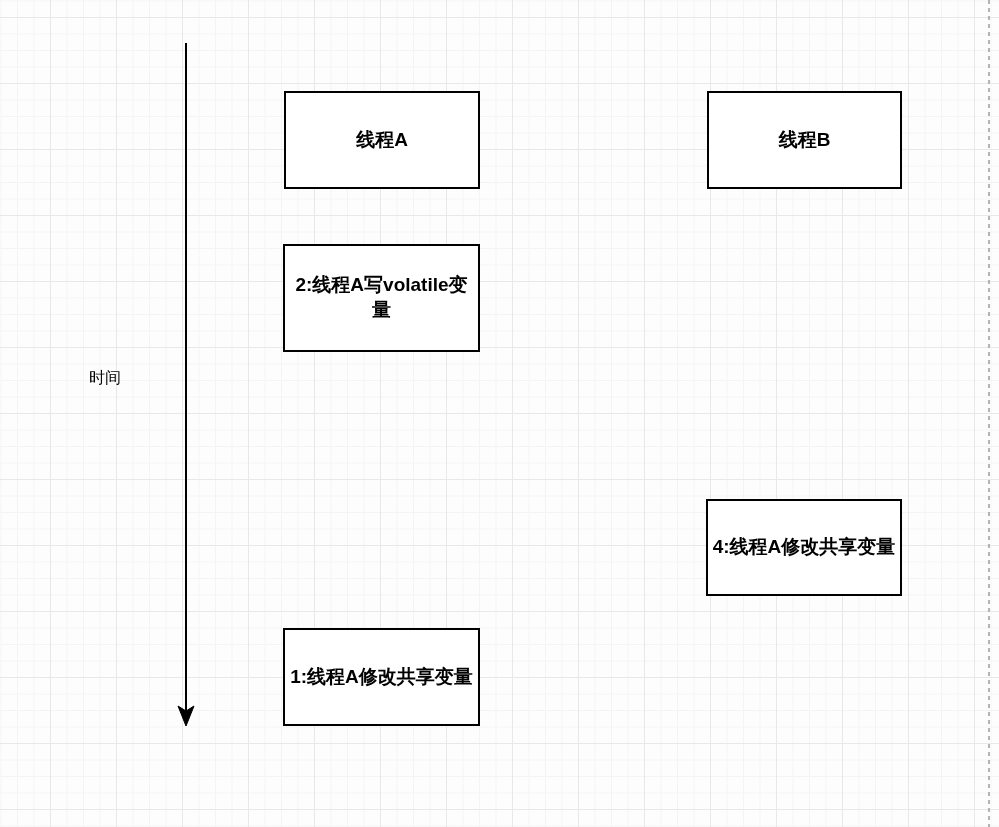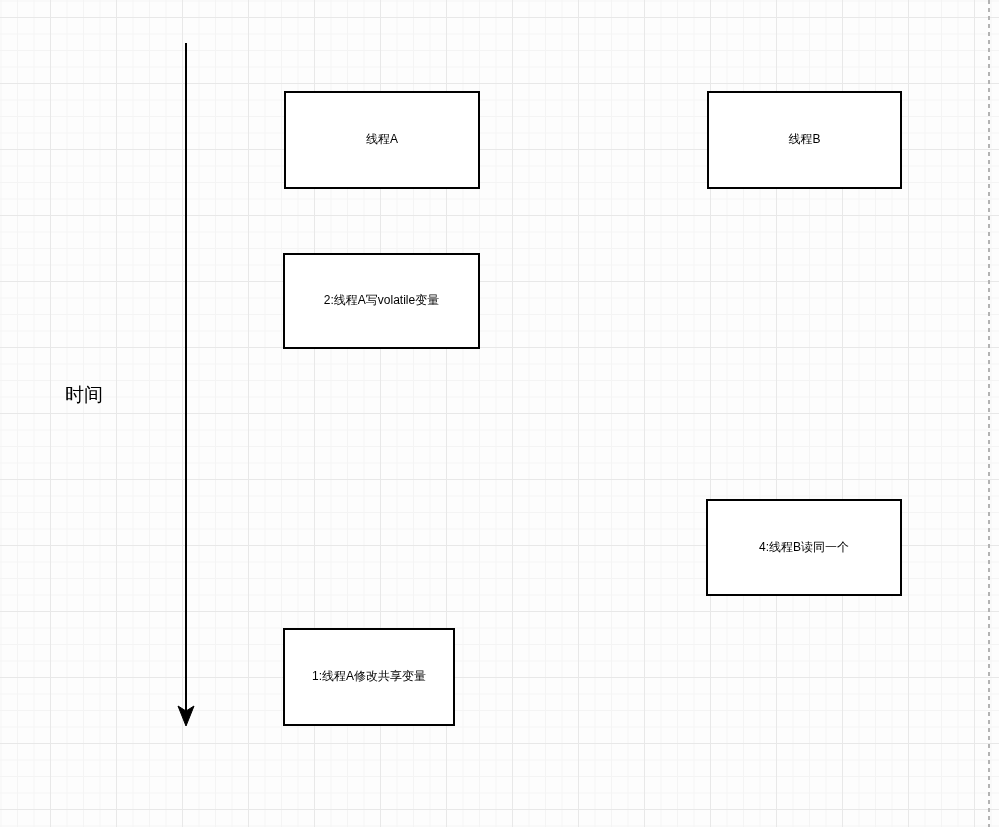--- a/index.html
+++ b/index.html
@@ -26,48 +26,50 @@
   }
   .node {
     position: absolute;
     box-sizing: border-box;
     background: #ffffff;
     border: 2px solid #000000;
     display: flex;
     align-items: center;
     justify-content: center;
     text-align: center;
-    font-size: 12px;
+    font-size: 19px;
     line-height: 1.3;
     color: #000000;
+    font-weight: bold;
   }
   .node span {
     display: block;
     width: 100%;
     padding: 0 1px;
   }
   .node-thread-a { left: 284px; top: 91px;  width: 196px; height: 98px; }
   .node-thread-b { left: 707px; top: 91px;  width: 195px; height: 98px; justify-content: center; }
-  .node-step2    { left: 283px; top: 244px; width: 197px; height: 96px; margin-top: 9px; }
+  .node-step2    { left: 283px; top: 244px; width: 197px; height: 108px; }
   .node-step3    { left: 706px; top: 370px; width: 198px; height: 95px; }
   .node-step4    { left: 706px; top: 499px; width: 196px; height: 97px; }
-  .node-step1    { left: 283px; top: 628px; width: 172px; height: 98px; }
+  .node-step1    { left: 283px; top: 628px; width: 197px; height: 98px; }
   .time-arrow {
     position: absolute;
     left: 170px;
     top: 40px;
     width: 34px;
     height: 692px;
   }
   .time-label {
     position: absolute;
     left: 65px;
-    top: 382px;
+    top: 368px;
     width: 80px;
-    font-size: 19px;
+    text-align: center;
+    font-size: 16px;
     color: #000000;
   }
   .page-boundary {
     position: absolute;
     left: 988px;
     top: 0;
     width: 2px;
     height: 827px;
     background: repeating-linear-gradient(
       to bottom,
@@ -97,20 +99,20 @@
   <div class="node node-thread-b">
     <span>线程B</span>
   </div>
 
   <div class="node node-step2">
     <span>2:线程A写volatile变量</span>
   </div>
 
 
   <div class="node node-step4">
-    <span>4:线程B读同一个</span>
+    <span>4:线程A修改共享变量</span>
   </div>
 
   <div class="node node-step1">
     <span>1:线程A修改共享变量</span>
   </div>
 
 </div>
 
 </body></html>

